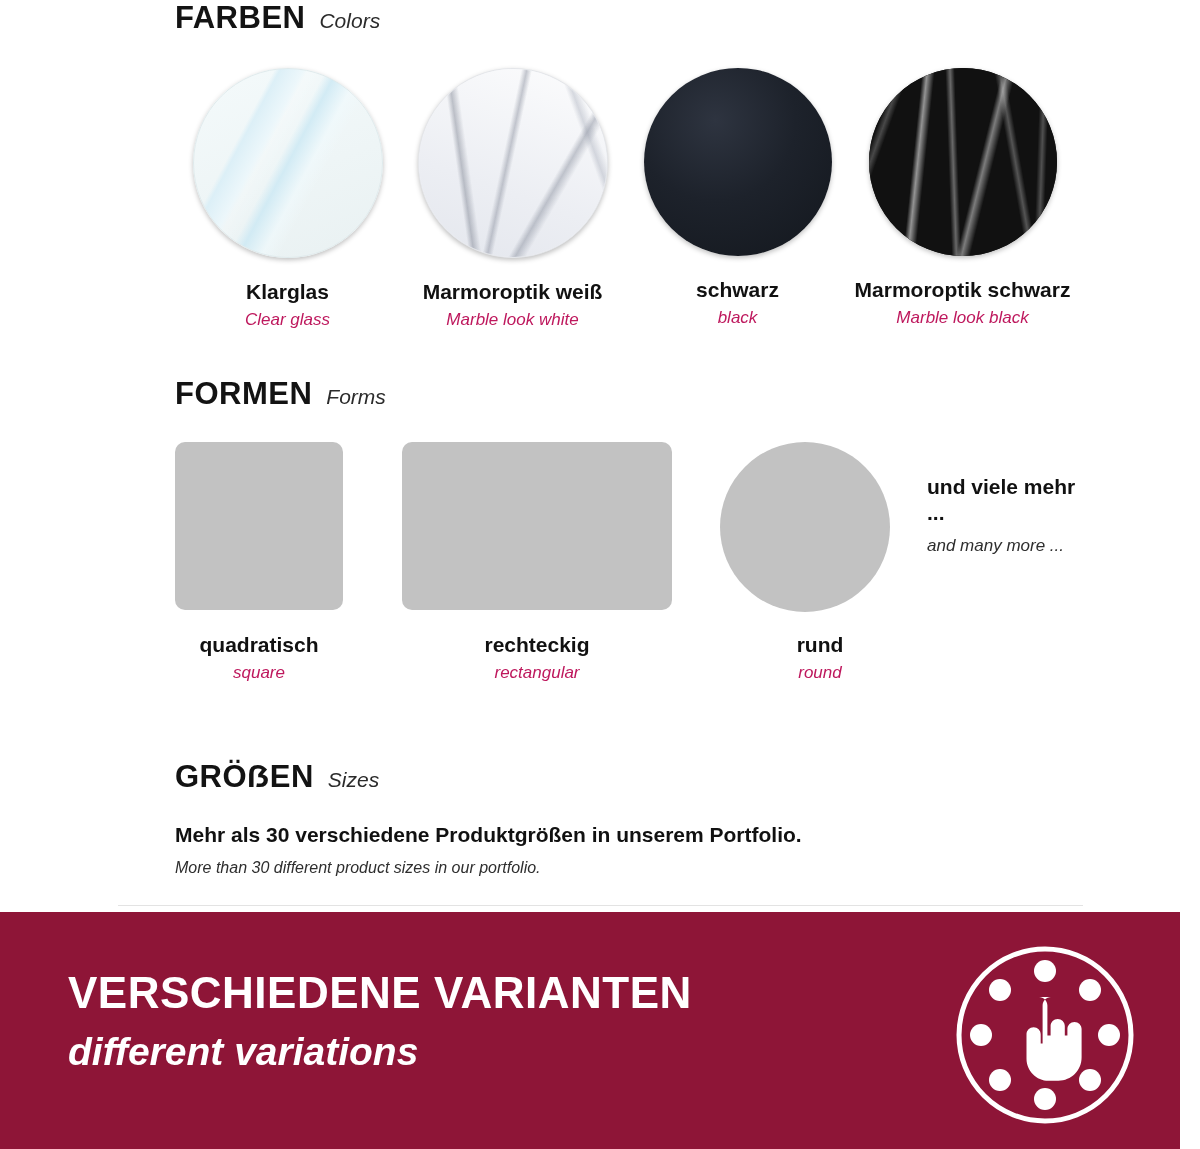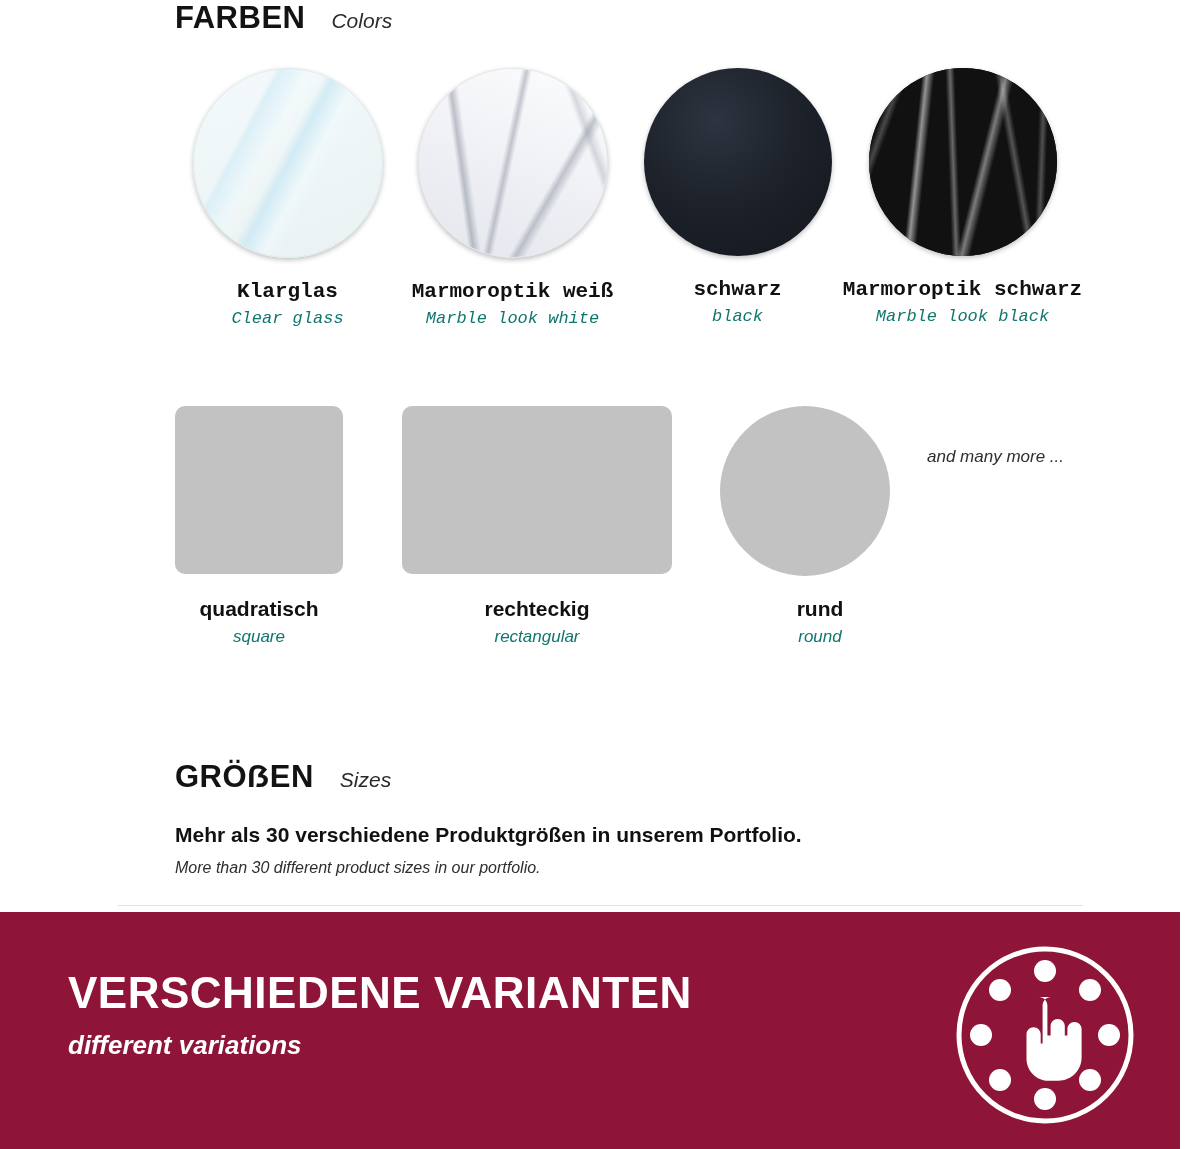--- a/index.html
+++ b/index.html
@@ -20,21 +20,21 @@
     position: relative;
     width: 1200px;
     height: 1149px;
     background: #ffffff;
   }
 
   
   .section-head {
     display: flex;
     align-items: baseline;
-    gap: 26px;
+    gap: 14px;
   }
   .section-head .de {
     font-size: 31px;
     font-weight: bold;
     letter-spacing: 0.5px;
     color: #131313;
   }
   .section-head .en {
     font-size: 21px;
     font-style: italic;
@@ -51,21 +51,20 @@
   .colors-row {
     display: flex;
     margin-top: 32px;
     gap: 0px;
   }
   .color-item {
     width: 225px;
     display: flex;
     flex-direction: column;
     align-items: center;
-    font-family: Liberation Mono, monospace;
   }
   .swatch {
     width: 188px;
     height: 188px;
     border-radius: 50%;
     box-shadow: 0 2px 5px rgba(0,0,0,0.25);
     position: relative;
     overflow: hidden;
   }
   .sw-clear {
@@ -123,21 +122,21 @@
     font-size: 21px;
     font-weight: bold;
     color: #111;
     text-align: center;
     white-space: nowrap;
   }
   .cap-en {
     margin-top: 6px;
     font-size: 17px;
     font-style: italic;
-    color: #0f766e;
+    color: #be185d;
     text-align: center;
     white-space: nowrap;
   }
 
   
   .forms-section {
     position: absolute;
     left: 175px;
     top: 376px;
     width: 900px;
@@ -249,21 +248,21 @@
     top: 58px;
   }
   .banner-de {
     font-size: 44px;
     font-weight: bold;
     letter-spacing: 0.5px;
     line-height: 1.05;
   }
   .banner-en {
     margin-top: 14px;
-    font-size: 26px;
+    font-size: 39px;
     font-style: italic;
     font-weight: bold;
   }
   .banner-icon {
     position: absolute;
     left: 955px;
     top: 33px;
     width: 180px;
     height: 180px;
   }
@@ -302,40 +301,45 @@
       <div class="color-item">
         <div class="swatch sw-marble-black"></div>
         <div class="cap-de">Marmoroptik schwarz</div>
         <div class="cap-en">Marble look black</div>
       </div>
 
     </div>
   </section>
 
   <section class="forms-section">
+    <div class="section-head">
+      <span class="de">FORMEN</span>
+      <span class="en">Forms</span>
+    </div>
 
     <div class="forms-row">
       <div class="shape shape-square"></div>
       <div class="shape shape-rect"></div>
       <div class="shape shape-round"></div>
 
       <div class="lbl lbl-square">
         <div class="cap-de">quadratisch</div>
         <div class="cap-en">square</div>
       </div>
       <div class="lbl lbl-rect">
         <div class="cap-de">rechteckig</div>
         <div class="cap-en">rectangular</div>
       </div>
       <div class="lbl lbl-round">
         <div class="cap-de">rund</div>
         <div class="cap-en">round</div>
       </div>
 
       <div class="more-block">
+        <div class="more-de">und viele mehr ...</div>
         <div class="more-en">and many more ...</div>
       </div>
     </div>
   </section>
 
   <section class="sizes-section">
     <div class="section-head">
       <span class="de">GRÖẞEN</span>
       <span class="en">Sizes</span>
     </div>

